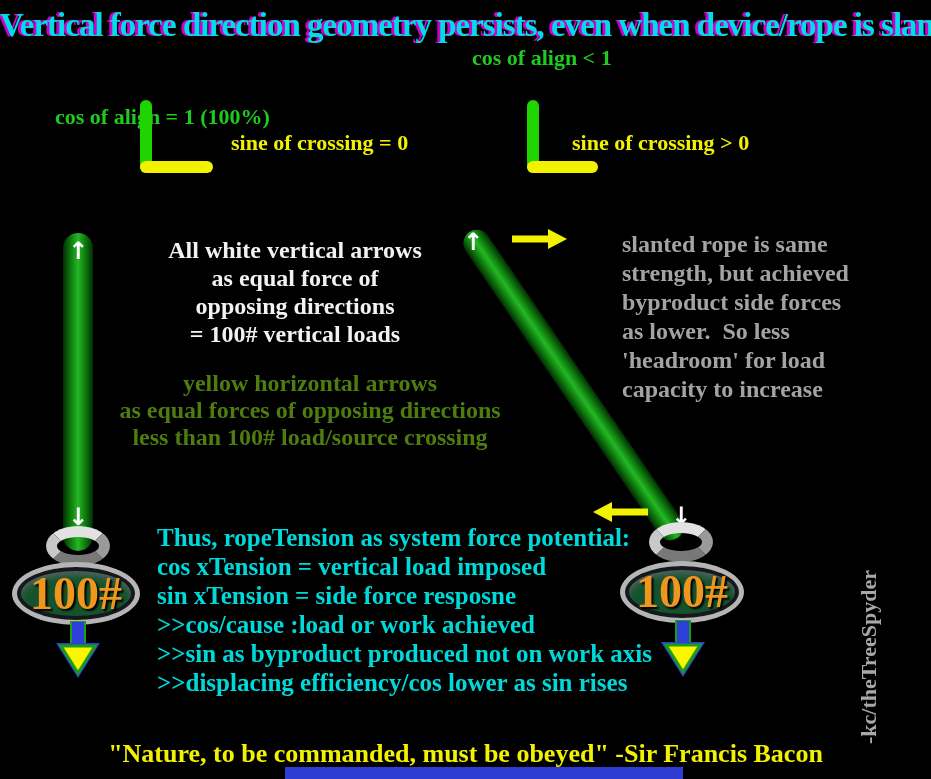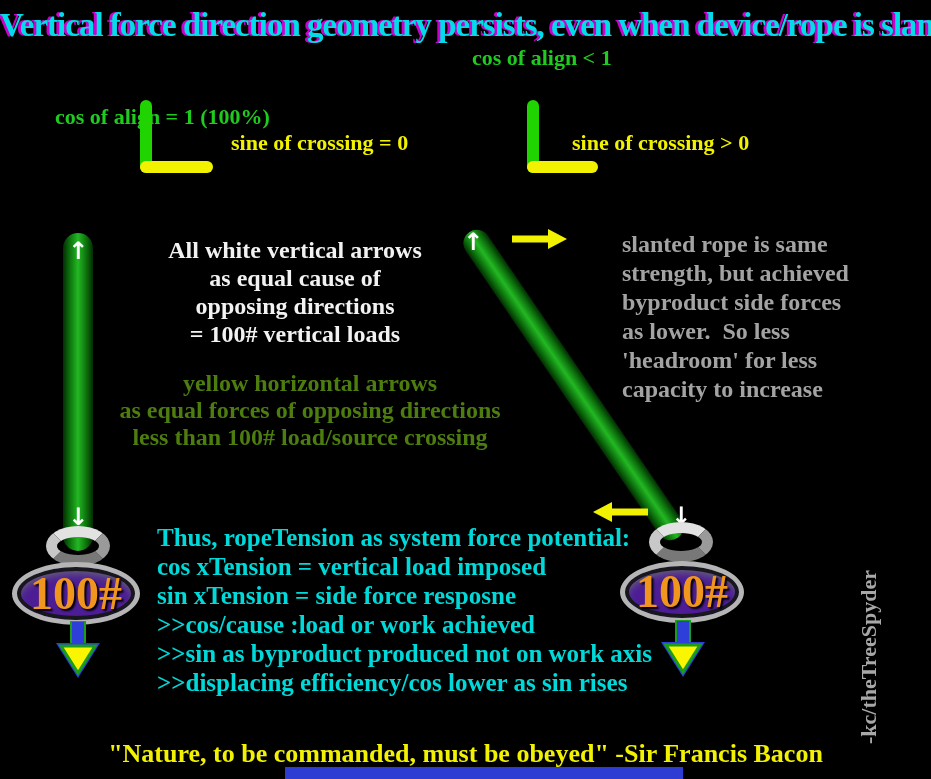--- a/index.html
+++ b/index.html
@@ -44,21 +44,21 @@
   .ring {
     position:absolute; width:64px; height:40px; border-radius:50%;
     border:11px solid; border-color:#e2e2e2 #9a9a9a #787878 #c8c8c8;
     box-shadow:0 2px 3px rgba(0,0,0,0.6);
   }
   .ring-left  { left:46px;  top:526px; }
   .ring-right { left:649px; top:522px; }
 
   .weight {
     position:absolute; border-radius:50%;
-    background:#4c1d95; border:5px solid #b5b5b5;
+    background:#14532d; border:5px solid #b5b5b5;
     box-shadow:inset 0 0 0 4px #17171d, inset 0 6px 10px #6a6a74;
     display:flex; align-items:center; justify-content:center;
   }
   .weight-left  { left:12px;  top:562px; width:128px; height:63px; }
   .weight-right { left:620px; top:561px; width:124px; height:62px; }
   .weight-label {
     color:#f0961e; font-size:46px; font-weight:bold;
     text-shadow:2px 2px 2px #000; line-height:46px;
   }
 
@@ -111,37 +111,37 @@
     <line x1="2" y1="10" x2="40" y2="10" stroke="#f2f200" stroke-width="7"></line>
     <polygon points="38,0 57,10 38,20" fill="#f2f200"></polygon>
   </svg>
   <svg class="svg-abs" style="left:592px; top:502px;" width="58" height="20" viewBox="0 0 58 20">
     <line x1="56" y1="10" x2="18" y2="10" stroke="#f2f200" stroke-width="7"></line>
     <polygon points="20,0 1,10 20,20" fill="#f2f200"></polygon>
   </svg>
 
   <div class="note note-white">
     <div>All white vertical arrows</div>
-    <div>as equal cause of</div>
+    <div>as equal force of</div>
     <div>opposing directions</div>
     <div>= 100# vertical loads</div>
   </div>
 
   <div class="note note-yellow">
     <div>yellow horizontal arrows</div>
     <div>as equal forces of opposing directions</div>
     <div>less than 100# load/source crossing</div>
   </div>
 
   <div class="note note-orange">
     <div>slanted rope is same</div>
     <div>strength, but achieved</div>
     <div>byproduct side forces</div>
     <div>as lower.  So less</div>
-    <div>'headroom' for less</div>
+    <div>'headroom' for load</div>
     <div>capacity to increase</div>
   </div>
 
   <div class="note note-cyan">
     <div>Thus, ropeTension as system force potential:</div>
     <div>cos xTension = vertical load imposed</div>
     <div>sin xTension = side force resposne</div>
     <div>&gt;&gt;cos/cause :load or work achieved</div>
     <div>&gt;&gt;sin as byproduct produced not on work axis</div>
     <div>&gt;&gt;displacing efficiency/cos lower as sin rises</div>

